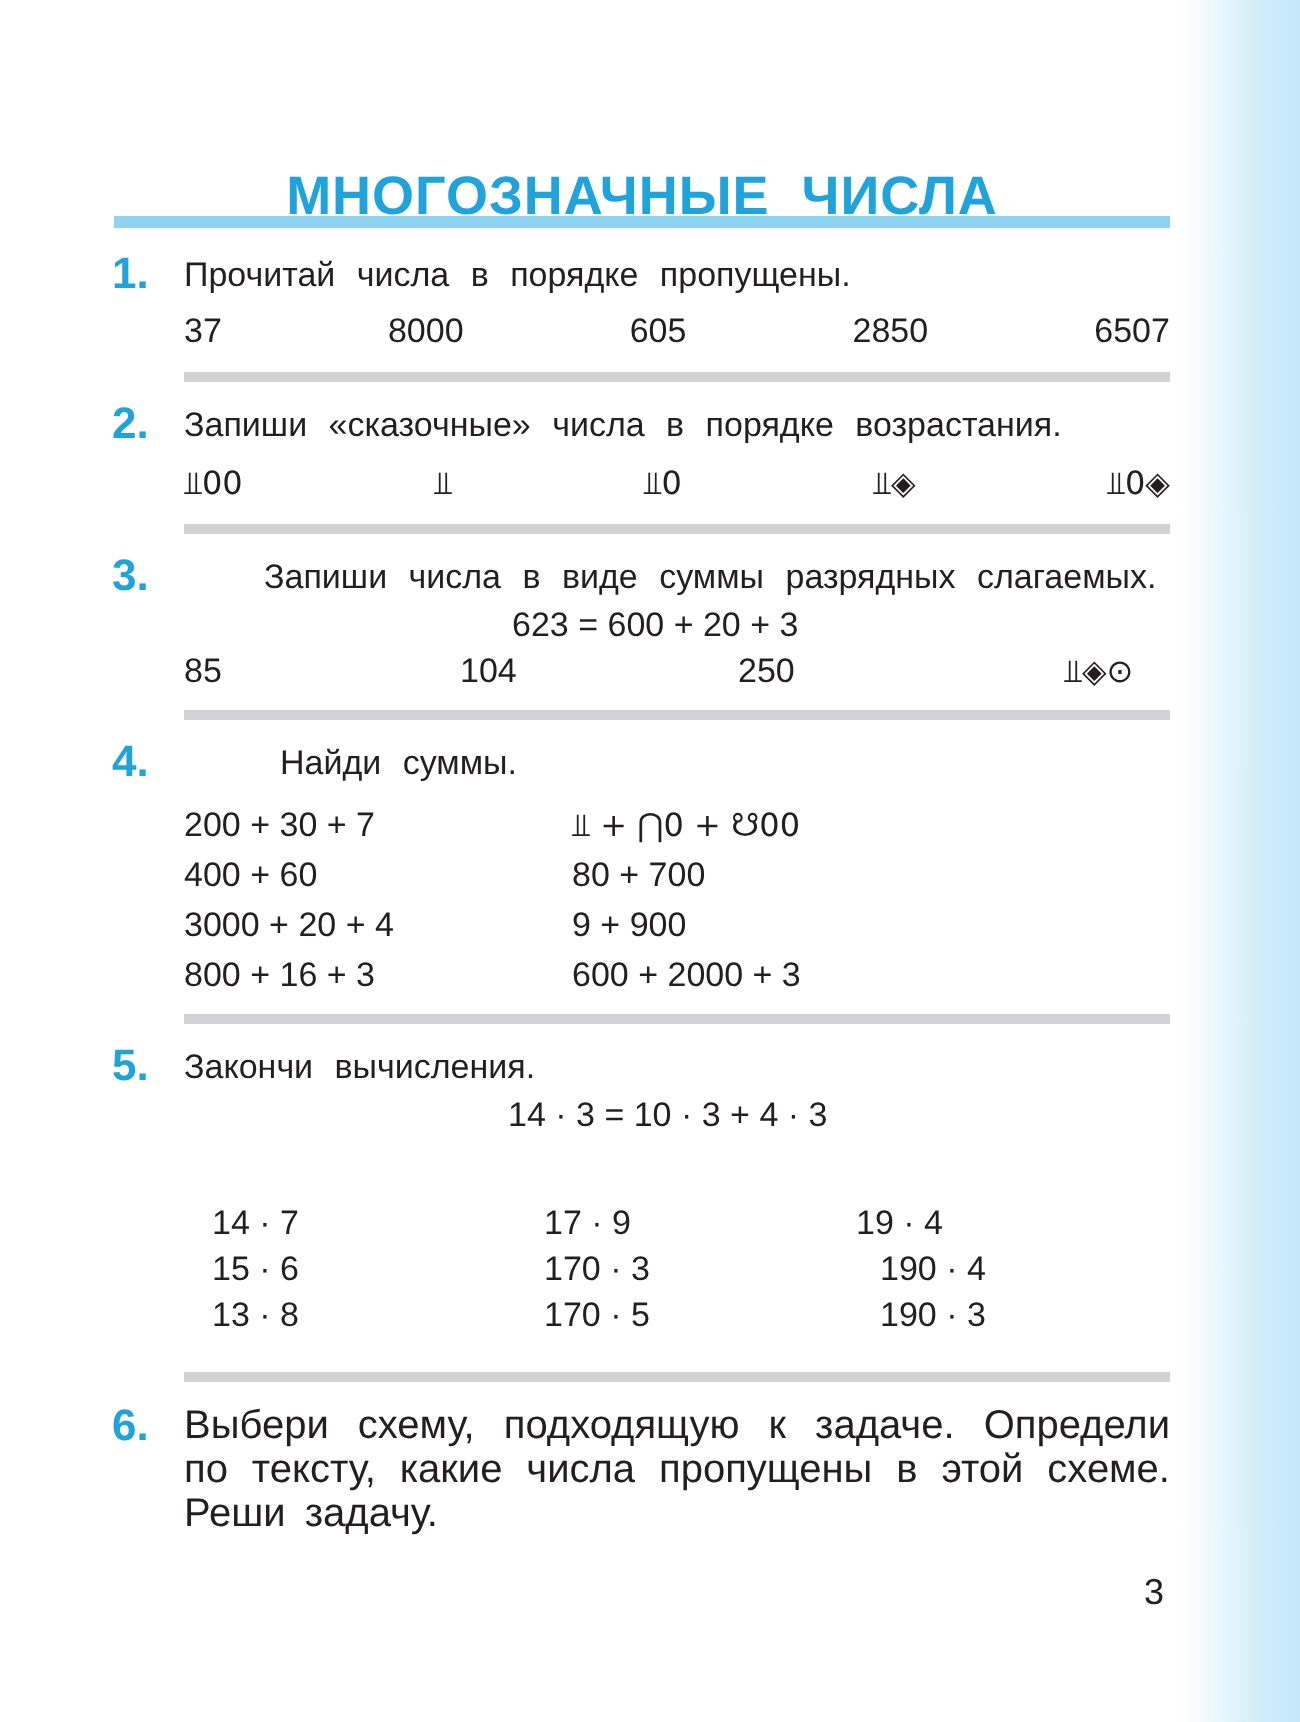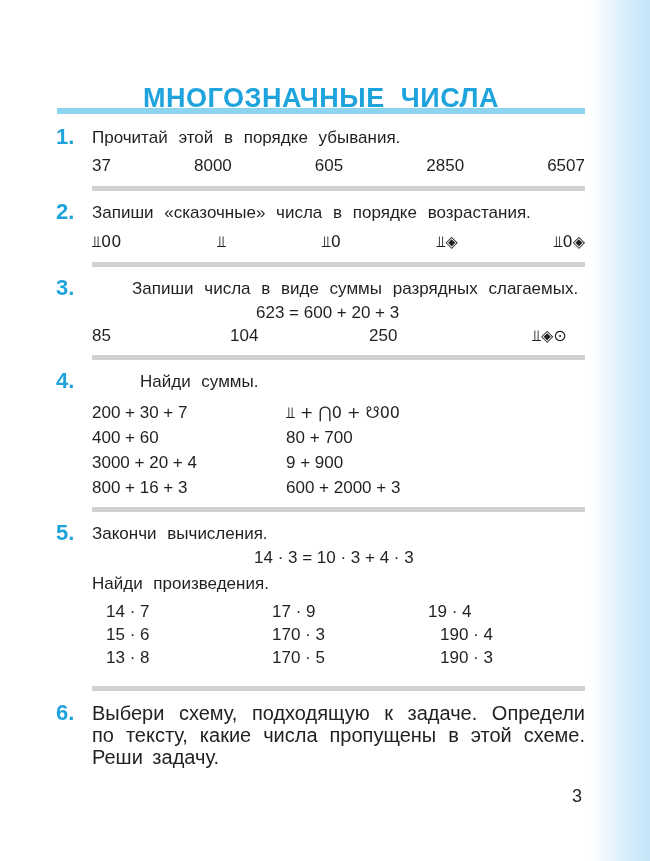--- a/index.html
+++ b/index.html
@@ -97,21 +97,21 @@
   </style>
 </head>
 <body>
 
 <div class="page">
 
   <div class="title">МНОГОЗНАЧНЫЕ ЧИСЛА</div>
   <div class="title-bar"></div>
 
   <div class="num" style="top:124px;">1.</div>
-  <div class="text" style="top:128px;">Прочитай этой в порядке убывания.</div>
+  <div class="text" style="top:128px;">Прочитай числа в порядке пропущены.</div>
   <div class="row" style="top:156px;">
     <span>37</span>
     <span>8000</span>
     <span>605</span>
     <span>2850</span>
     <span>6507</span>
   </div>
   <div class="sep" style="top:186px;"></div>
 
   <div class="num" style="top:199px;">2.</div>
@@ -142,21 +142,20 @@
   <div class="abs" style="left:92px; top:478px;">800 + 16 + 3</div>
   <div class="abs glyph" style="left:286px; top:403px;">⫫ + ⋂0 + ☋00</div>
   <div class="abs" style="left:286px; top:428px;">80 + 700</div>
   <div class="abs" style="left:286px; top:453px;">9 + 900</div>
   <div class="abs" style="left:286px; top:478px;">600 + 2000 + 3</div>
   <div class="sep" style="top:507px;"></div>
 
   <div class="num" style="top:520px;">5.</div>
   <div class="text" style="top:524px;">Закончи вычисления.</div>
   <div class="abs" style="left:254px; top:548px;">14 · 3 = 10 · 3 + 4 · 3</div>
-  <div class="text" style="top:574px;">Найди произведения.</div>
 
   <div class="abs" style="left:106px; top:602px;">14 · 7</div>
   <div class="abs" style="left:106px; top:625px;">15 · 6</div>
   <div class="abs" style="left:106px; top:648px;">13 · 8</div>
 
   <div class="abs" style="left:272px; top:602px;">17 · 9</div>
   <div class="abs" style="left:272px; top:625px;">170 · 3</div>
   <div class="abs" style="left:272px; top:648px;">170 · 5</div>
 
   <div class="abs" style="left:428px; top:602px;">19 · 4</div>

